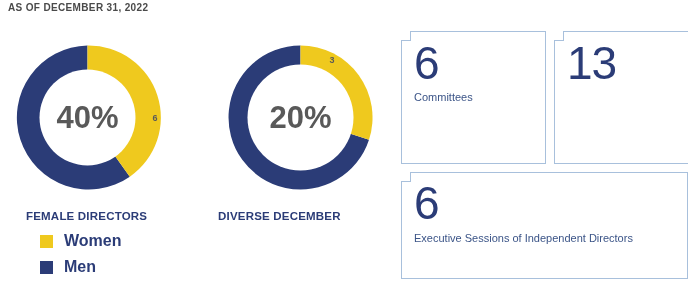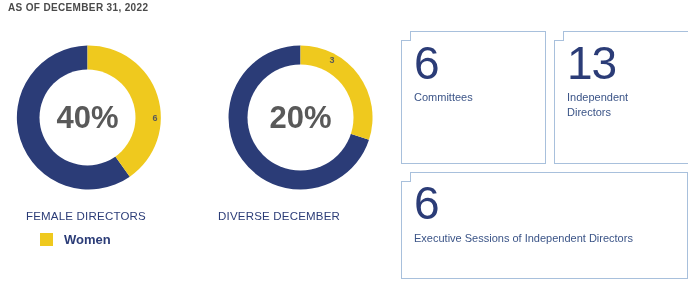--- a/index.html
+++ b/index.html
@@ -53,40 +53,40 @@
   
   .legend {
     position: absolute;
     top: 210px;
   }
   .legend.l0 { left: 26px; }
   .legend.l1 { left: 218px; }
 
   .legend-title {
     font-size: 11.5px;
-    font-weight: normal;
+    font-weight: bold;
     color: #2b3c77;
     letter-spacing: 0.2px;
     margin-bottom: 10px;
     white-space: nowrap;
   }
   .legend-row {
     display: flex;
     align-items: center;
     margin-bottom: 8px;
     margin-left: 14px;
   }
   .legend-swatch {
     width: 13px;
     height: 13px;
     flex: 0 0 13px;
     margin-right: 11px;
   }
   .legend-label {
-    font-size: 13px;
+    font-size: 16px;
     font-weight: bold;
     color: #2b3c77;
     white-space: nowrap;
   }
 
   
   .stat-card {
     position: absolute;
     box-sizing: border-box;
     border: 1.5px solid #a8c0dc;
@@ -164,37 +164,40 @@
     <text class="donut-val on-navy" x="28" y="142" text-anchor="middle">12</text>
   </svg>
 </div>
 
 <div class="legend l0">
   <div class="legend-title">FEMALE DIRECTORS</div>
   <div class="legend-row">
     <span class="legend-swatch" style="background:#efc91e"></span>
     <span class="legend-label">Women</span>
   </div>
+  <div class="legend-row">
+    <span class="legend-swatch" style="background:#2b3c77"></span>
+    <span class="legend-label">Men</span>
+  </div>
 </div>
 
 <div class="legend l1">
   <div class="legend-title">DIVERSE DECEMBER</div>
 </div>
 
 <div class="stat-card c0">
   <div class="stat-inner">
     <div class="stat-number">6</div>
     <div class="stat-label">Committees</div>
   </div>
 </div>
 
 <div class="stat-card c1">
   <div class="stat-inner">
     <div class="stat-number">13</div>
-    <div class="stat-label">Independent Directors</div>
   </div>
 </div>
 
 <div class="stat-card c2">
   <div class="stat-inner">
     <div class="stat-number">6</div>
     <div class="stat-label">Executive Sessions of Independent Directors</div>
   </div>
 </div>
 

